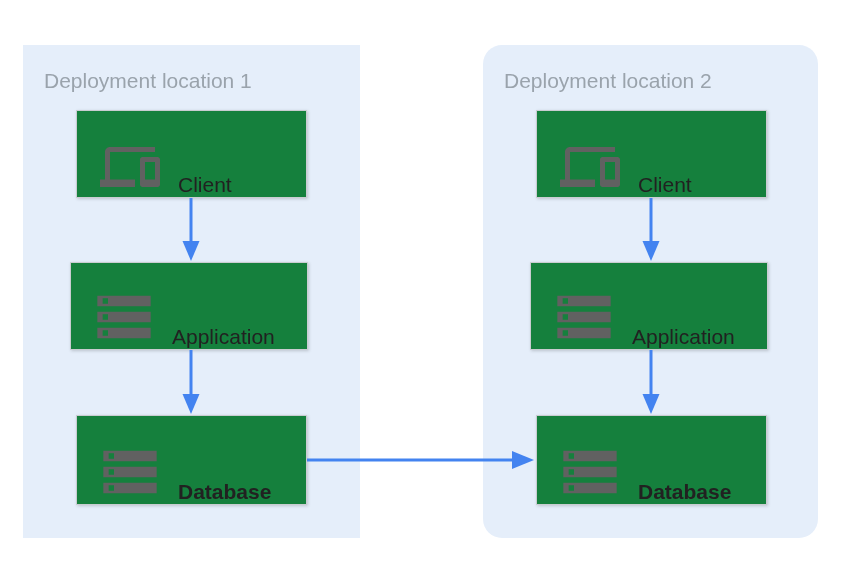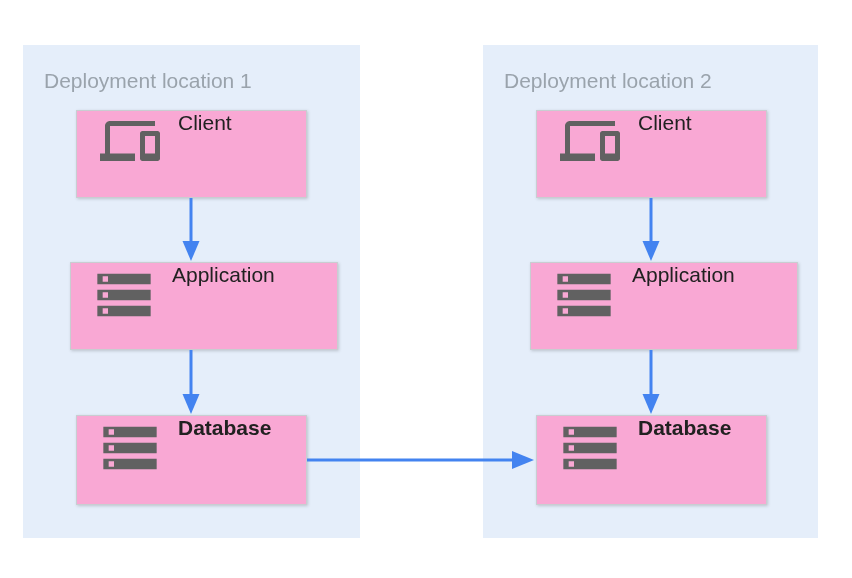--- a/index.html
+++ b/index.html
@@ -13,45 +13,45 @@
     overflow: hidden;
   }
 
   .zone {
     position: absolute;
     top: 45px;
     height: 493px;
     background: #e5eefa;
   }
   .zone--one { left: 23px;  width: 337px; }
-  .zone--two { left: 483px; width: 335px; }
+  .zone--two { left: 483px; width: 335px; border-radius: 19px; }
 
   .zone-title {
     position: absolute;
     left: 21px;
     top: 22px;
     font-size: 21px;
     line-height: 28px;
     color: #9aa3ac;
     white-space: nowrap;
     text-align: center;
   }
 
   .node {
     position: absolute;
-    background: #f9a8d4;
+    background: #15803d;
     border: 1px solid #c9cdd1;
     box-shadow: 1px 1px 3px rgba(0,0,0,0.18);
     display: flex;
-    align-items: flex-start;
+    align-items: flex-end;
     padding-left: 20px;
     box-sizing: border-box;
   }
   .node--client      { left: 53px; top: 65px;  width: 231px; height: 88px; }
-  .node--application { left: 47px; top: 217px; width: 268px; height: 88px; }
+  .node--application { left: 47px; top: 217px; width: 238px; height: 88px; }
   .node--database    { left: 53px; top: 370px; width: 231px; height: 90px; font-weight: bold; }
 
   .node-icon {
     width: 66px;
     display: flex;
     justify-content: center;
     align-items: center;
     flex-shrink: 0;
   }
   .node-icon svg { fill: #616161; }

